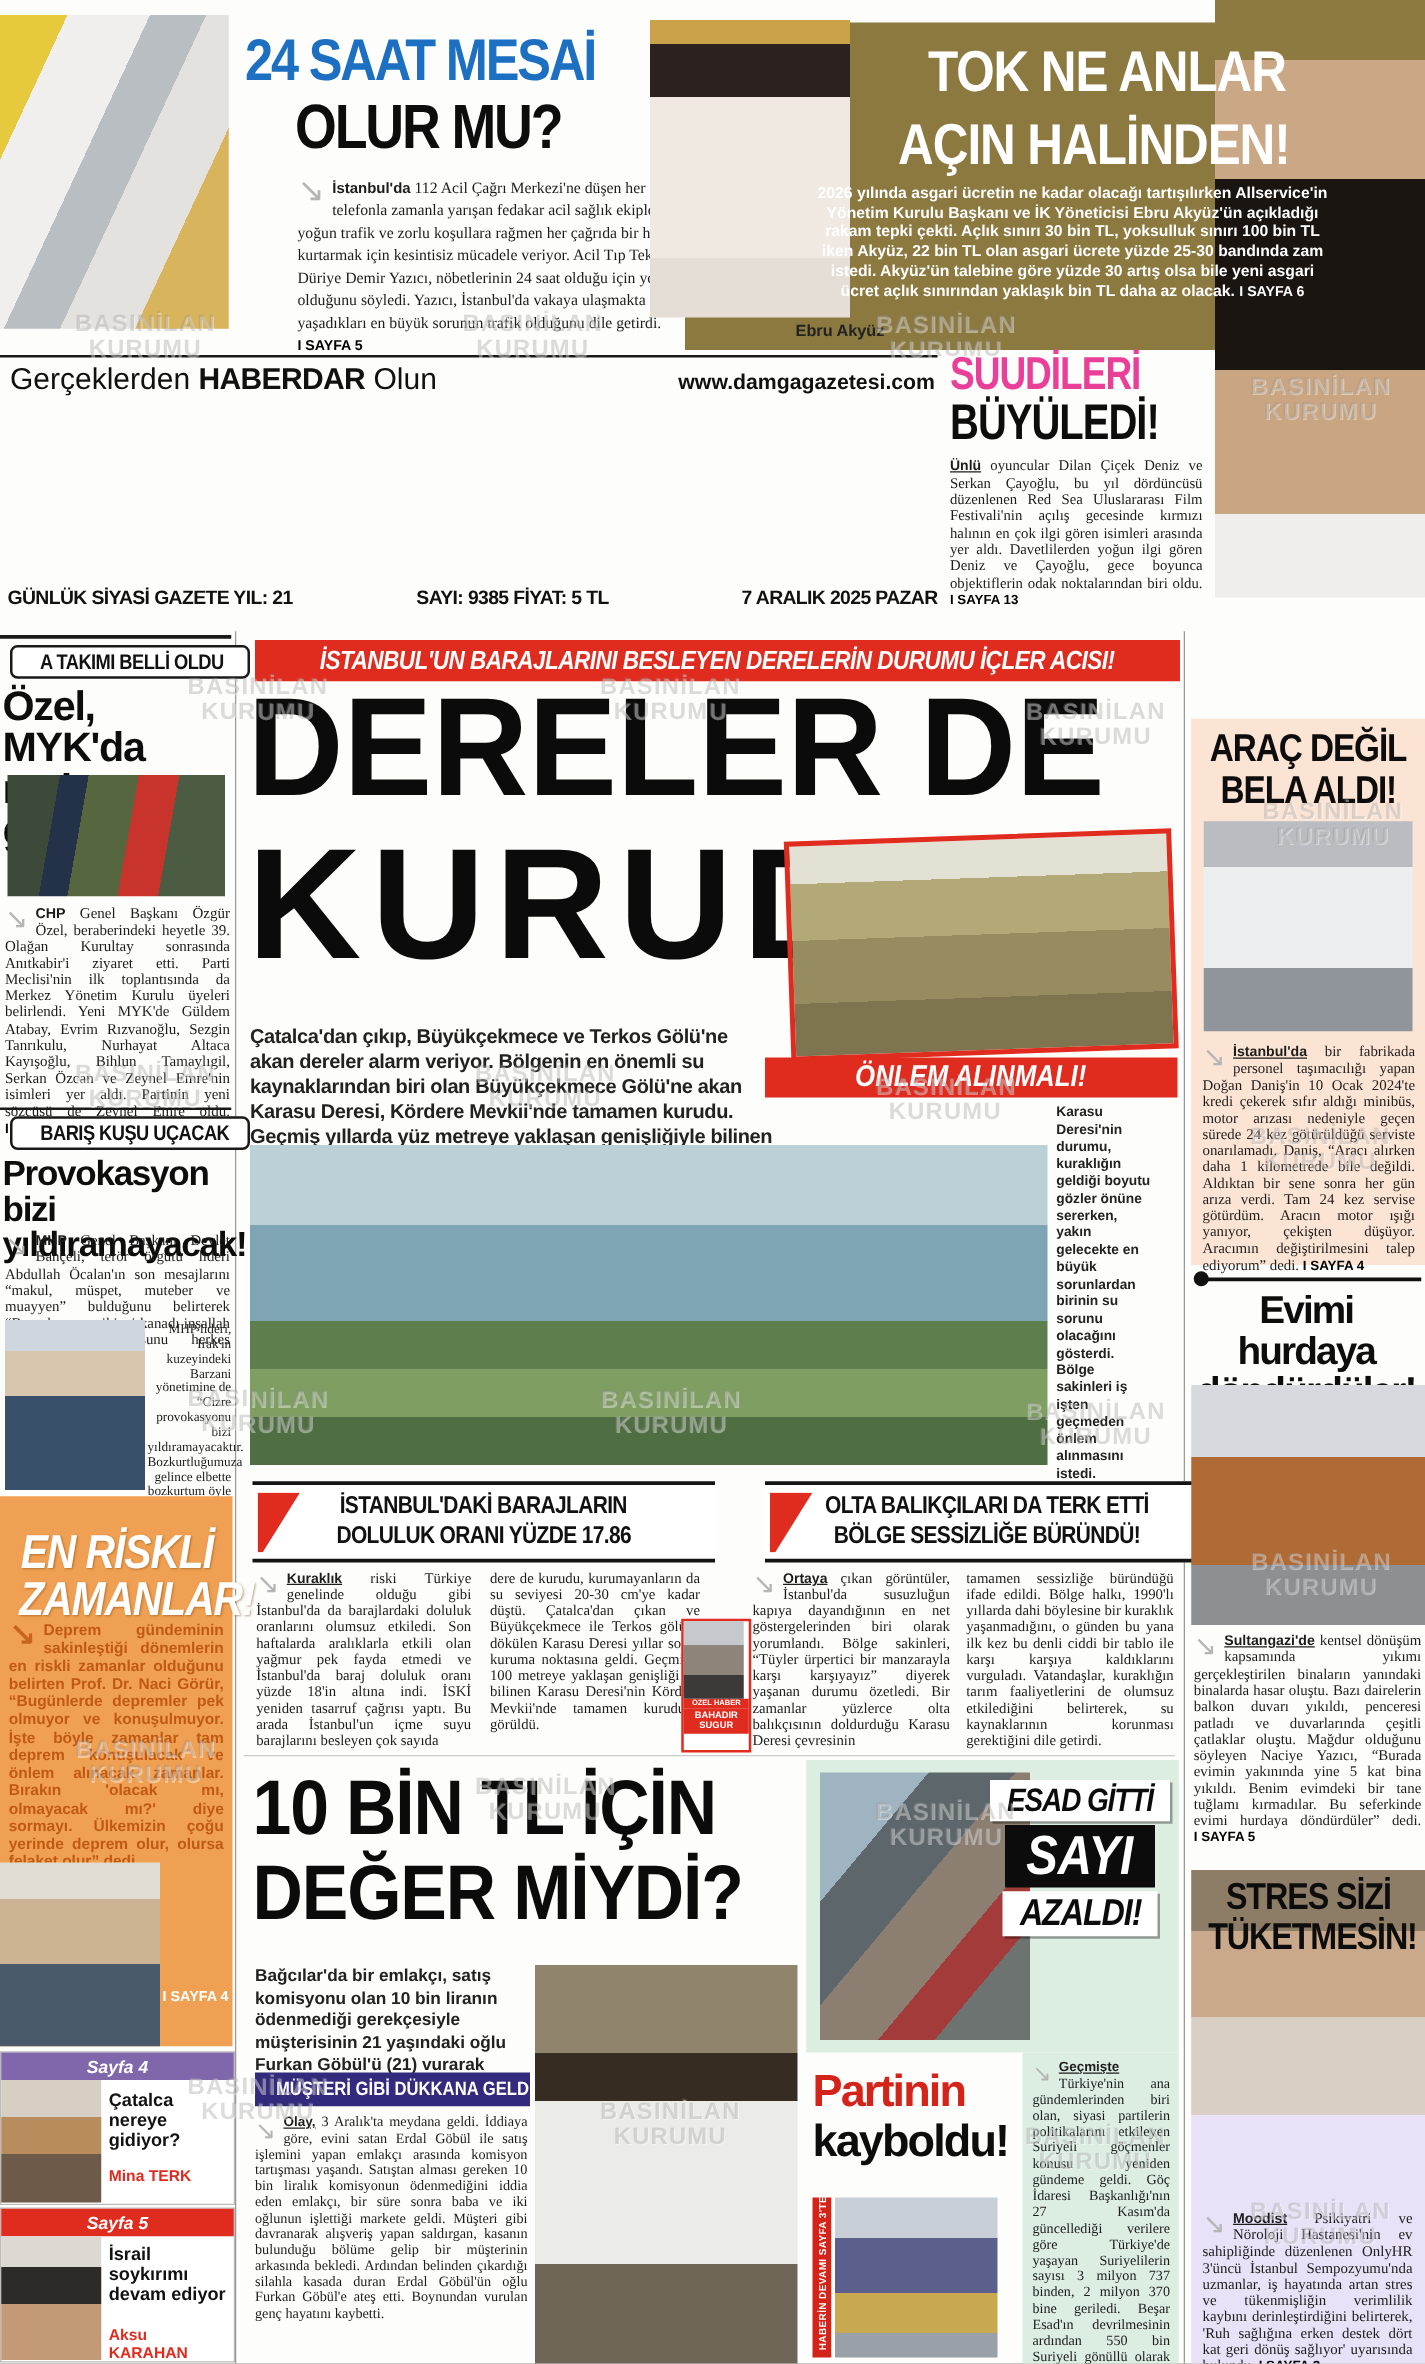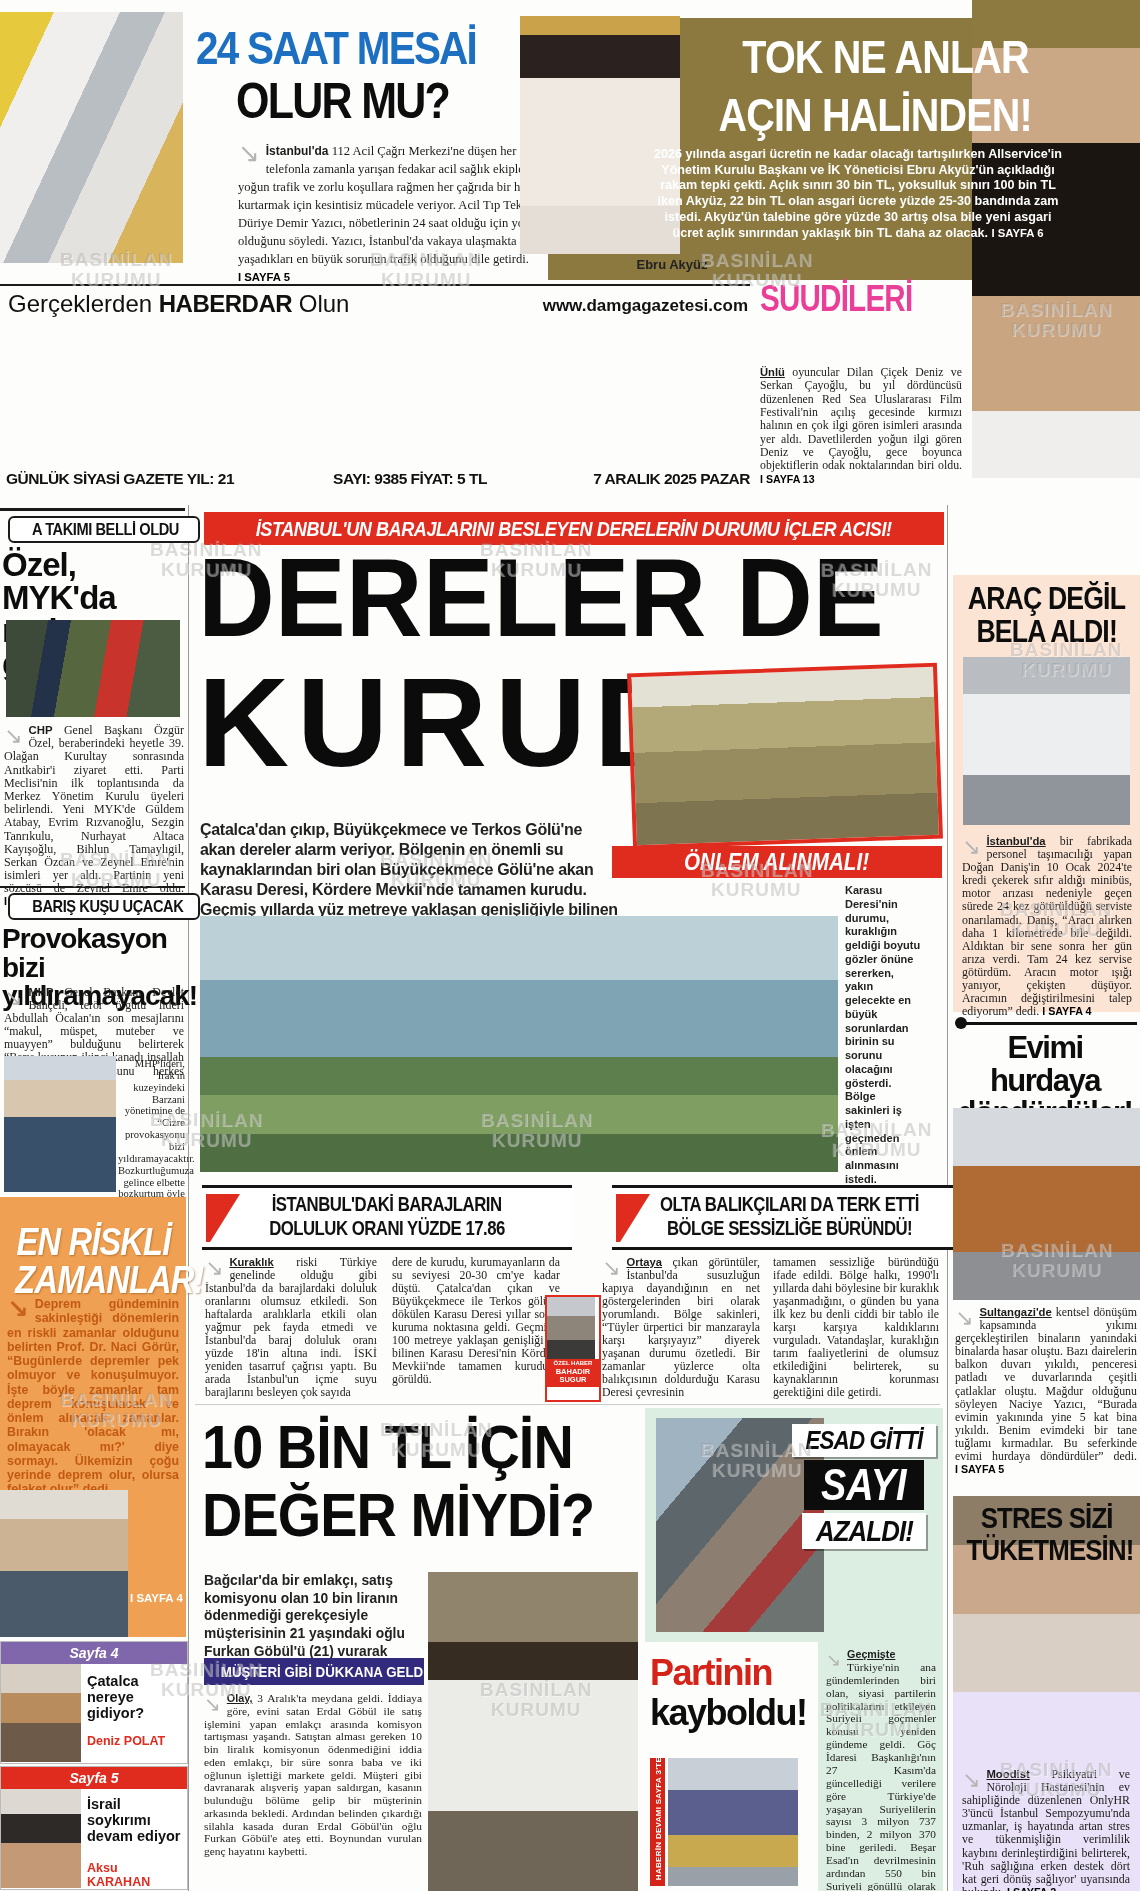--- a/index.html
+++ b/index.html
@@ -74,20 +74,21 @@
     <span>Gerçeklerden</span>
     <b style="letter-spacing:-.5px;">HABERDAR</b>
     <span>Olun</span>
   </div>
   <div class="abs" style="left:490px;top:296px;width:258px;text-align:right;font-weight:bold;font-size:17px;">www.damgagazetesi.com</div>
   <div class="abs" style="left:6px;top:470px;width:300px;font-weight:bold;font-size:15.5px;letter-spacing:-.5px;">GÜNLÜK SİYASİ GAZETE   YIL: 21</div>
   <div class="abs" style="left:280px;top:470px;width:260px;text-align:center;font-weight:bold;font-size:15.5px;letter-spacing:-.5px;">SAYI: 9385 FİYAT: 5 TL</div>
   <div class="abs" style="left:560px;top:470px;width:190px;text-align:right;font-weight:bold;font-size:15.5px;letter-spacing:-.5px;">7 ARALIK 2025 PAZAR</div>
 
   <div class="abs" style="left:760px;top:278px;width:205px;font-size:37px;font-weight:bold;letter-spacing:-1px;color:#ea3f98;"><span class="cond" style="transform:scaleX(.8);">SUUDİLERİ</span></div>
+  <div class="abs" style="left:760px;top:316px;width:205px;font-size:40px;font-weight:bold;letter-spacing:-1px;color:#0d0d0d;"><span class="cond" style="transform:scaleX(.8);">BÜYÜLEDİ!</span></div>
   <div class="abs bd lead-u" style="left:760px;top:366px;width:202px;height:140px;font-size:11.8px;line-height:1.13;"><span class="leadfirst"><b>Ünlü</b> oyuncular Dilan Çiçek Deniz ve Serkan Çayoğlu, bu yıl dördüncüsü düzenlenen Red Sea Uluslararası Film Festivali'nin açılış gecesinde kırmızı halının en çok ilgi gören isimleri arasında yer aldı. Davetlilerden yoğun ilgi gören Deniz ve Çayoğlu, gece boyunca objektiflerin odak noktalarından biri oldu.</span> <span class="pgref">I SAYFA 13</span></div>
 
   <div class="abs" style="left:188px;top:505px;width:1px;height:1386px;background:#999;"></div>
   <div class="abs" style="left:947px;top:505px;width:1px;height:1386px;background:#999;"></div>
 
   <div class="rule abs" style="left:0;top:508px;width:185px;height:3px;"></div>
   <div class="abs kickbox" style="left:8px;top:516px;width:168px;"><span class="condC">A TAKIMI BELLİ OLDU</span></div>
   <div class="abs h-sans" style="left:2px;top:548px;width:184px;font-size:33px;line-height:1.0;">Özel, MYK'da revizyona gitti</div>
   <div class="ph ph-chp" style="left:6px;top:620px;width:174px;height:97px;"></div>
   <div class="abs bd" style="left:4px;top:724px;width:180px;height:160px;font-size:12px;">
@@ -114,21 +115,21 @@
       <span>Deprem gündeminin sakinleştiği dönemlerin en riskli zamanlar olduğunu belirten Prof. Dr. Naci Görür, “Bugünlerde depremler pek olmuyor ve konuşulmuyor. İşte böyle zamanlar tam deprem konuşulacak ve önlem alınacak zamanlar. Bırakın 'olacak mı, olmayacak mı?' diye sormayı. Ülkemizin çoğu yerinde deprem olur, olursa felaket olur” dedi.</span>
     </div>
     <div class="ph ph-gorur" style="left:0;top:293px;width:128px;height:147px;"></div>
     <div style="position:absolute;left:130px;top:395px;width:54px;color:#fff;font-weight:bold;font-size:11.5px;">I SAYFA 4</div>
   </div>
 
   <div class="abs" style="left:0;top:1641px;width:186px;height:121px;border:1px solid #bbb;background:#fff;">
     <div style="height:22px;background:#8066ab;color:#fff;font-weight:bold;font-style:italic;font-size:14px;text-align:center;line-height:22px;">Sayfa 4</div>
     <div class="ph ph-t1" style="left:0;top:22px;width:80px;height:98px;"></div>
     <div style="position:absolute;left:86px;top:32px;width:96px;font-weight:bold;font-size:14.5px;line-height:1.1;color:#111;">Çatalca nereye gidiyor?</div>
-    <div style="position:absolute;left:86px;top:92px;width:96px;font-weight:bold;font-size:12.5px;color:#e02b1f;">Deniz POLAT</div>
+    <div style="position:absolute;left:86px;top:92px;width:96px;font-weight:bold;font-size:12.5px;color:#e02b1f;">Mina TERK</div>
   </div>
   <div class="abs" style="left:0;top:1766px;width:186px;height:122px;border:1px solid #bbb;background:#fff;">
     <div style="height:22px;background:#e02b1f;color:#fff;font-weight:bold;font-style:italic;font-size:14px;text-align:center;line-height:22px;">Sayfa 5</div>
     <div class="ph ph-t2" style="left:0;top:22px;width:80px;height:99px;"></div>
     <div style="position:absolute;left:86px;top:30px;width:96px;font-weight:bold;font-size:14.5px;line-height:1.1;color:#111;">İsrail soykırımı devam ediyor</div>
     <div style="position:absolute;left:86px;top:94px;width:96px;font-weight:bold;font-size:12.5px;color:#e02b1f;">Aksu KARAHAN</div>
   </div>
 
   <div class="abs" style="left:204px;top:512px;width:740px;height:33px;background:#e02b1f;text-align:center;color:#fff;font-weight:bold;font-style:italic;font-size:21px;line-height:33px;letter-spacing:-.5px;"><span class="condC">İSTANBUL'UN BARAJLARINI BESLEYEN DERELERİN DURUMU İÇLER ACISI!</span></div>
   <div class="abs" style="left:198px;top:542px;width:745px;font-size:112px;font-weight:bold;letter-spacing:0px;color:#0b0b0b;line-height:1.0;"><span class="cond" style="transform:scaleX(.95);">DERELER DE</span></div>

